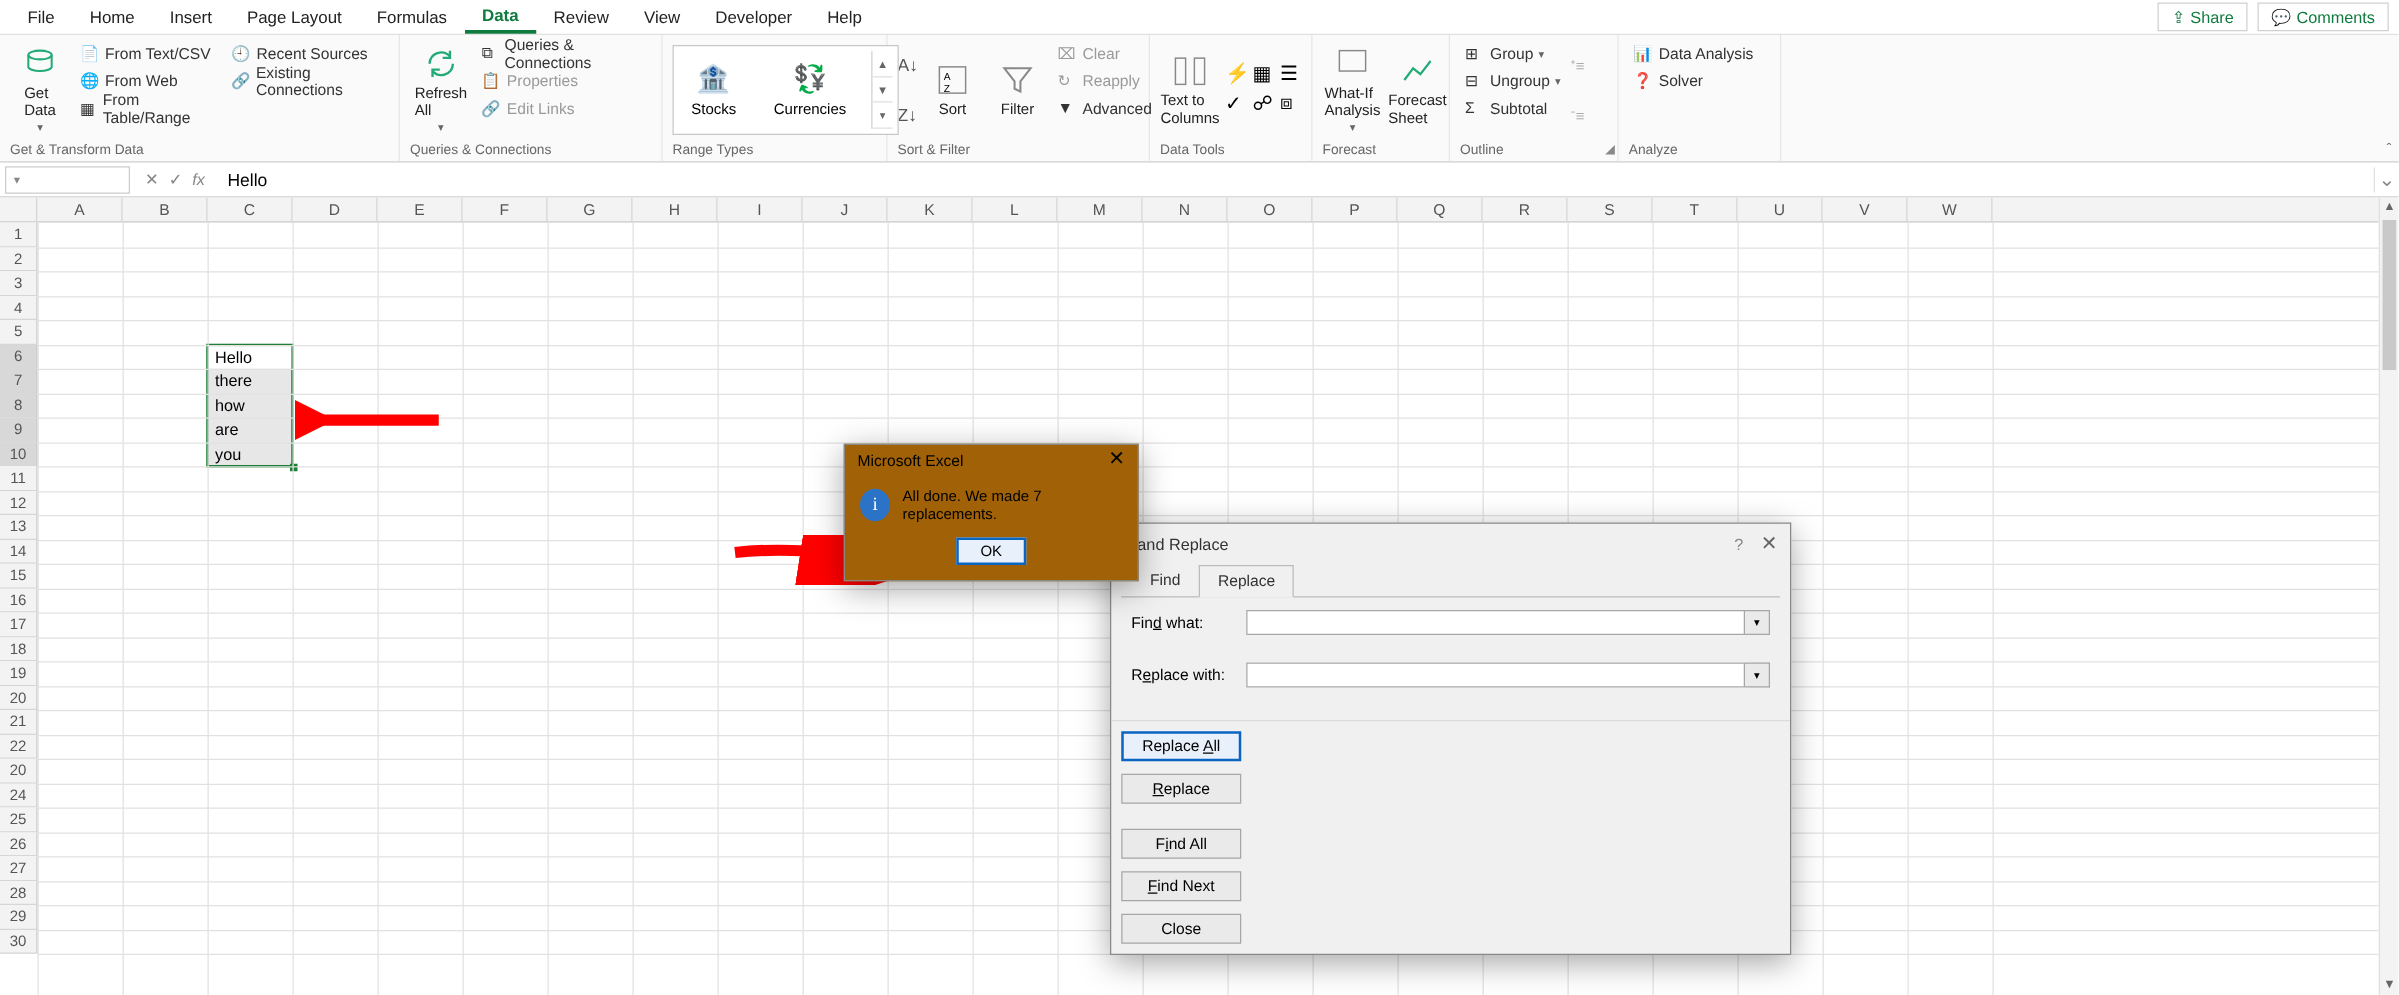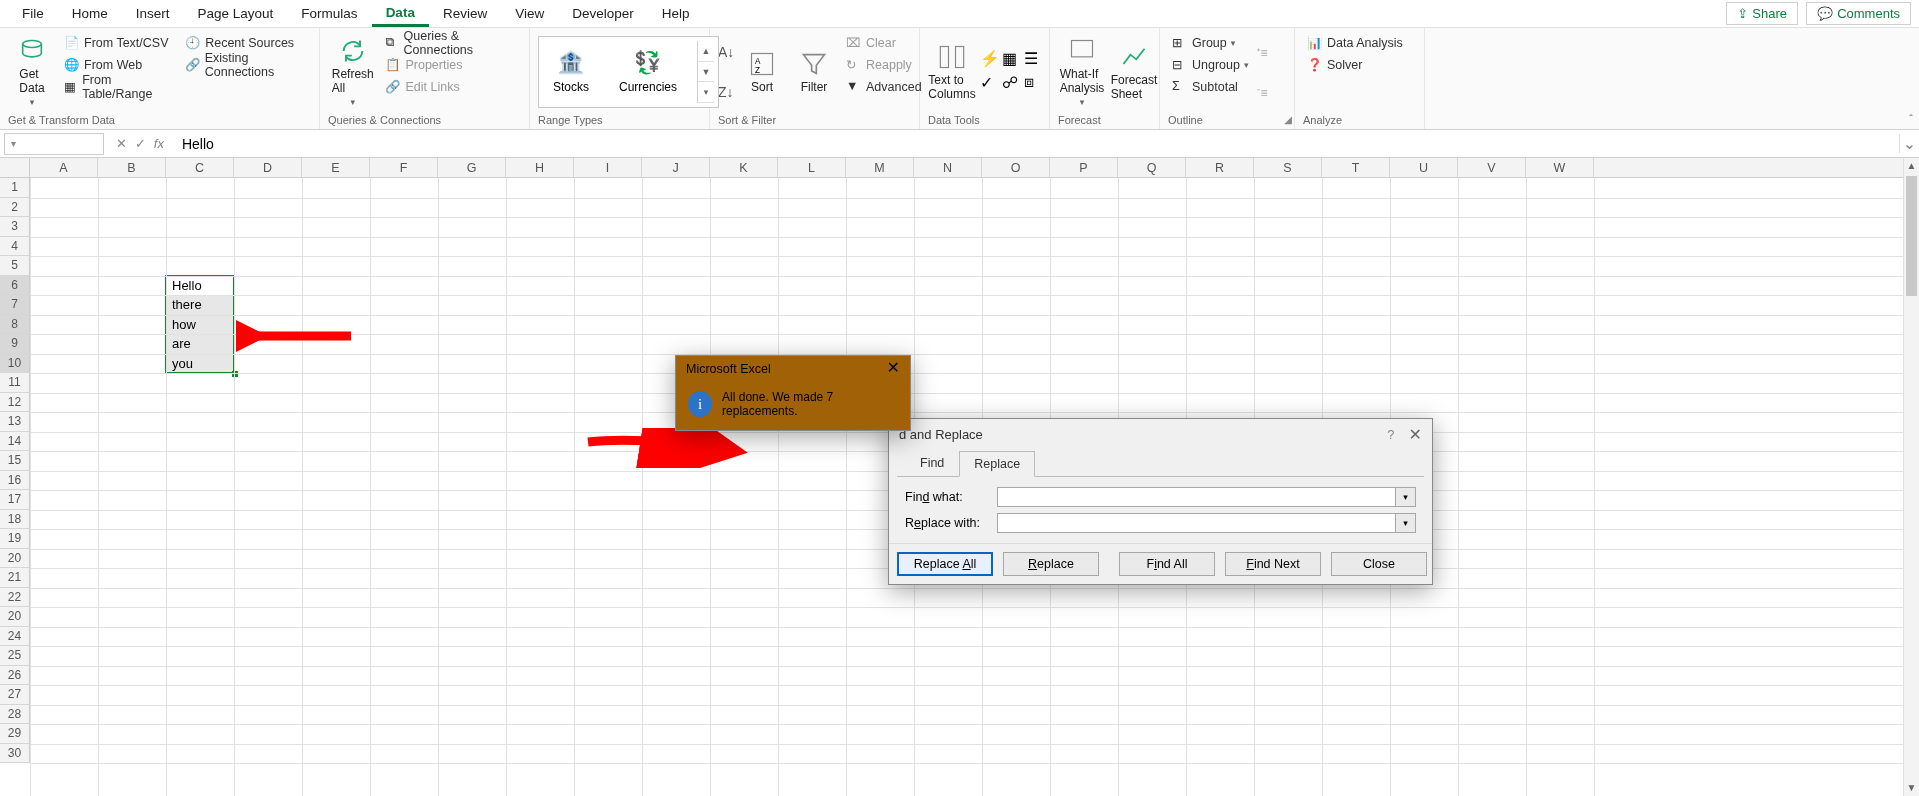--- a/index.html
+++ b/index.html
@@ -75,28 +75,28 @@
 
 .findrep { left:888px; top:418px; width:545px; background:#f0f0f0;}
 .findrep .titlebar{ display:flex; align-items:center; padding:6px 10px; font-size:13px; color:#333;}
 .findrep .titlebar .sp{flex:1;}
 .findrep .titlebar .q{color:#888; margin-right:14px; font-size:13px;}
 .findrep .titlebar .x{color:#666; font-size:16px;}
 .findrep .tabs { display:flex; padding:0 16px; gap:0; font-size:12.5px; }
 .findrep .tabs .t{ padding:5px 14px; border:1px solid transparent; color:#333;}
 .findrep .tabs .t.active{ background:#f0f0f0; border:1px solid #bcbcbc; border-bottom-color:#f0f0f0; position:relative; top:1px;}
 .findrep .inner{ border-top:1px solid #bcbcbc; margin:0 8px; padding:10px 8px 4px 8px;}
-.findrep .row{ display:flex; align-items:center; gap:8px; margin-bottom:6px;}
+.findrep .row{ display:flex; align-items:center; gap:8px; margin-bottom:22px;}
 .findrep .row label{ width:84px; font-size:12.5px; text-align:left;}
 .findrep .row .combo{ flex:1; display:flex;}
 .findrep .row input{ flex:1; height:20px; border:1px solid #a7a7a7; font-size:12px; padding:0 4px;}
 .findrep .row .dd{ width:20px; border:1px solid #a7a7a7; border-left:none; background:#eaeaea; display:flex; align-items:center; justify-content:center; font-size:9px;}
 .findrep .opts{ display:flex; justify-content:flex-end; padding:2px 0 8px 0;}
 .findrep .opts button{ font-size:12px; padding:3px 8px; border:1px solid #a7a7a7; background:#eaeaea;}
-.findrep .btns{ display:flex; gap:10px; padding:8px; border-top:1px solid #dcdcdc;}
+.findrep .btns{ display:flex; gap:10px; padding:8px; border-top:1px solid #dcdcdc;flex-direction:column;}
 .findrep .btns button{ flex:0 0 auto; width:96px; height:24px; font-size:12.5px; border:1px solid #a7a7a7; background:#eaeaea;}
 .findrep .btns button.primary{ border:2px solid #0a64c2; background:#e8f0fb;}
 .findrep .btns .gap{flex:1;}
 </style>
 </head>
 <body>
 
 <div class="menubar">
   <div class="tab">File</div>
   <div class="tab">Home</div>
@@ -534,13 +534,16 @@
 
 <div class="dialog msgbox">
   <div class="title">
     <span>Microsoft Excel</span>
     <span class="x">✕</span>
   </div>
   <div class="bodyrow">
     <div class="iicon">i</div>
     <span>All done. We made 7 replacements.</span>
   </div>
+  <div class="btnrow">
+    <button>OK</button>
+  </div>
 </div>
 
 </body></html>

